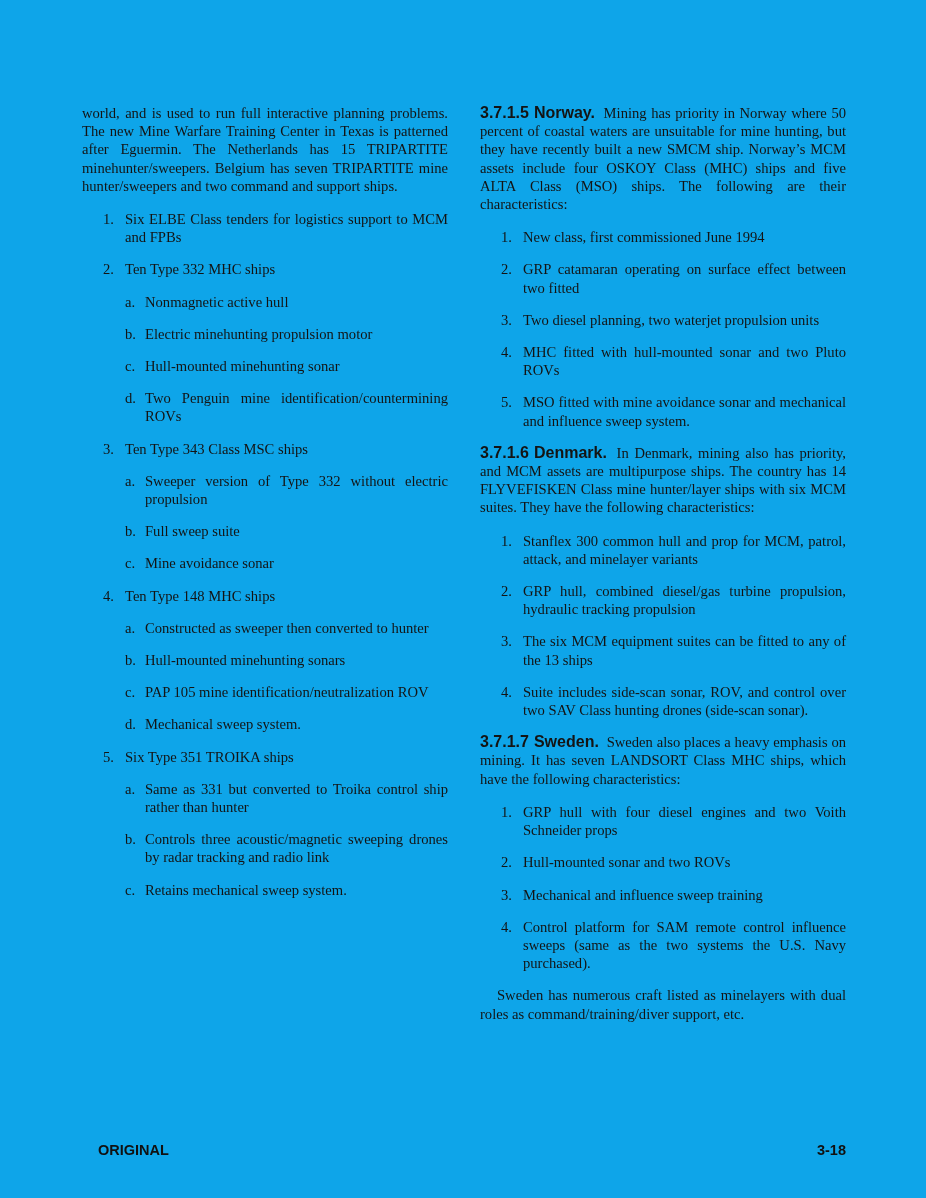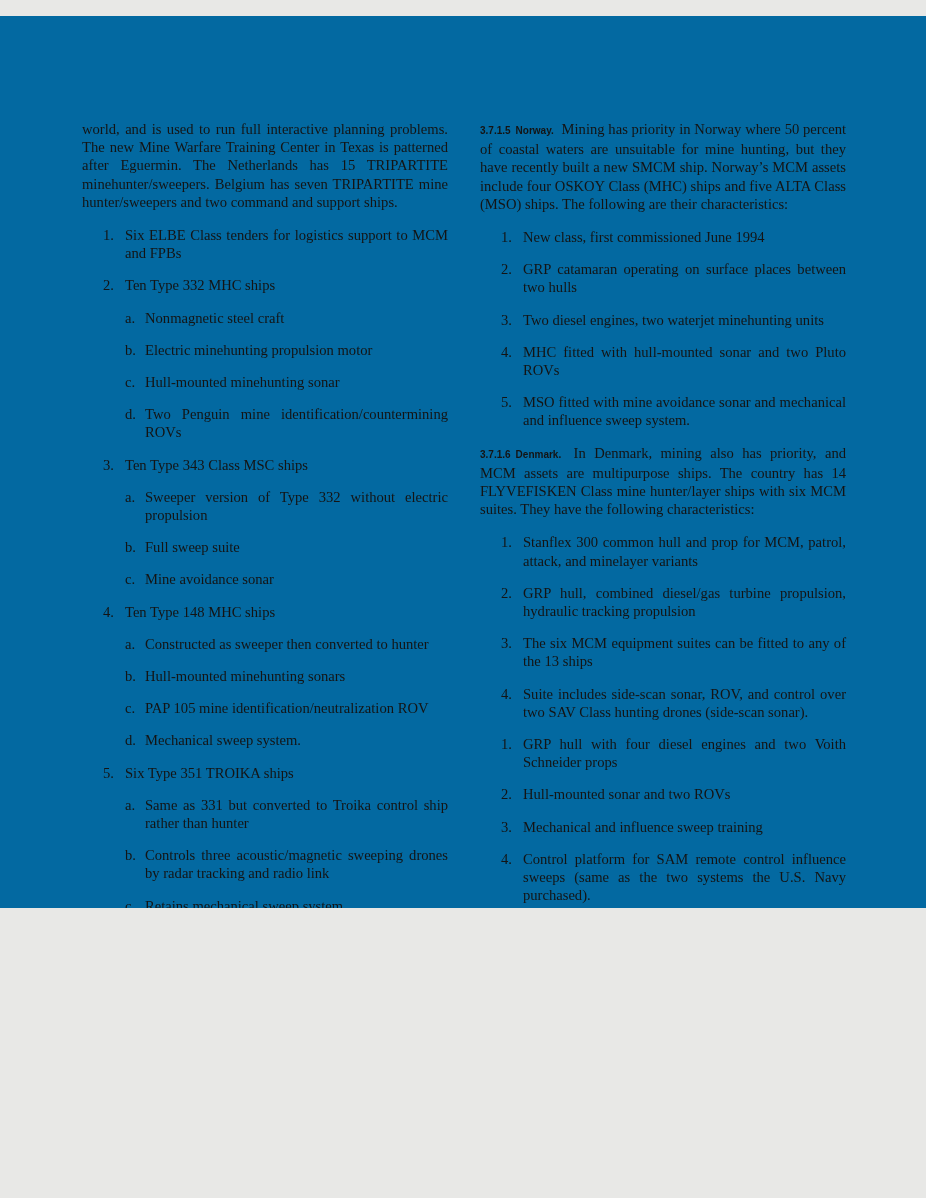--- a/index.html
+++ b/index.html
@@ -4,23 +4,23 @@
 <style>
   * { margin: 0; padding: 0; box-sizing: border-box; }
   html, body { background: #e8e8e6; }
   body {
     font-family: "Liberation Serif", serif;
     -webkit-font-smoothing: antialiased;
   }
   .page {
     position: relative;
     width: 926px;
-    height: 892px;
-    margin: 16px auto;
-    background: #0369a1;
+    height: 1198px;
+    margin: 0 auto;
+    background: #0ea5e9;
     overflow: hidden;
     color: #141414;
   }
   .content {
     position: absolute;
     top: 104px;
     left: 82px;
     width: 764px;
     display: flex;
     gap: 32px;
@@ -30,21 +30,21 @@
     font-size: 14.6px;
     line-height: 18.2px;
     text-align: justify;
     hyphens: auto;
   }
   .para { margin-bottom: 15px; }
   .section { margin-top: 6px; }
   .hnum, .hname {
     font-family: "Liberation Sans", sans-serif;
     font-weight: bold;
-    font-size: 10px;
+    font-size: 16px;
   }
   .hnum { margin-right: 5px; }
   .hname { margin-right: 4px; }
   .list { padding-left: 21px; }
   .list-item { display: flex; margin-bottom: 14px; }
   .li-label { flex: 0 0 22px; }
   .li-text { flex: 1; text-align: justify; hyphens: auto; }
   .sub-list { margin-left: 22px; }
   .sub-list .li-label { flex: 0 0 20px; }
   .closing { text-indent: 17px; margin-top: 3px; }
@@ -78,21 +78,21 @@
               <span class="li-label">1.</span>
               <span class="li-text">Six ELBE Class tenders for logistics support to MCM and FPBs</span>
             </div>
             <div class="list-item">
               <span class="li-label">2.</span>
               <span class="li-text">Ten Type 332 MHC ships</span>
             </div>
             <div class="sub-list">
               <div class="list-item">
                 <span class="li-label">a.</span>
-                <span class="li-text">Nonmagnetic steel craft</span>
+                <span class="li-text">Nonmagnetic active hull</span>
               </div>
               <div class="list-item">
                 <span class="li-label">b.</span>
                 <span class="li-text">Electric minehunting propulsion motor</span>
               </div>
               <div class="list-item">
                 <span class="li-label">c.</span>
                 <span class="li-text">Hull-mounted minehunting sonar</span>
               </div>
               <div class="list-item">
@@ -167,25 +167,25 @@
 
       <div class="section" style="margin-top:0">
         <p class="para"><span class="hnum">3.7.1.5</span><span class="hname">Norway.</span> <span class="lead">Mining has priority in Norway where 50 percent of coastal waters are unsuitable for mine hunting, but they have recently built a new SMCM ship. Norway’s MCM assets include four OSKOY Class (MHC) ships and five ALTA Class (MSO) ships. The following are their characteristics:</span></p>
         <div class="list">
             <div class="list-item">
               <span class="li-label">1.</span>
               <span class="li-text">New class, first commissioned June 1994</span>
             </div>
             <div class="list-item">
               <span class="li-label">2.</span>
-              <span class="li-text">GRP catamaran operating on surface places between two hulls</span>
-            </div>
-            <div class="list-item">
-              <span class="li-label">3.</span>
-              <span class="li-text">Two diesel engines, two waterjet minehunting units</span>
+              <span class="li-text">GRP catamaran operating on surface effect between two fitted</span>
+            </div>
+            <div class="list-item">
+              <span class="li-label">3.</span>
+              <span class="li-text">Two diesel planning, two waterjet propulsion units</span>
             </div>
             <div class="list-item">
               <span class="li-label">4.</span>
               <span class="li-text">MHC fitted with hull-mounted sonar and two Pluto ROVs</span>
             </div>
             <div class="list-item">
               <span class="li-label">5.</span>
               <span class="li-text">MSO fitted with mine avoidance sonar and mechanical and influence sweep system.</span>
             </div>
           </div>
@@ -207,40 +207,42 @@
               <span class="li-text">The six MCM equipment suites can be fitted to any of the 13 ships</span>
             </div>
             <div class="list-item">
               <span class="li-label">4.</span>
               <span class="li-text">Suite includes side-scan sonar, ROV, and control over two SAV Class hunting drones (side-scan sonar).</span>
             </div>
           </div>
       </div>
 
       <div class="section">
+        <p class="para"><span class="hnum">3.7.1.7</span><span class="hname">Sweden.</span> <span class="lead">Sweden also places a heavy emphasis on mining. It has seven LANDSORT Class MHC ships, which have the following characteristics:</span></p>
         <div class="list">
             <div class="list-item">
               <span class="li-label">1.</span>
               <span class="li-text">GRP hull with four diesel engines and two Voith Schneider props</span>
             </div>
             <div class="list-item">
               <span class="li-label">2.</span>
               <span class="li-text">Hull-mounted sonar and two ROVs</span>
             </div>
             <div class="list-item">
               <span class="li-label">3.</span>
               <span class="li-text">Mechanical and influence sweep training</span>
             </div>
             <div class="list-item">
               <span class="li-label">4.</span>
               <span class="li-text">Control platform for SAM remote control influence sweeps (same as the two systems the U.S. Navy purchased).</span>
             </div>
           </div>
       </div>
 
+      <p class="para closing">Sweden has numerous craft listed as minelayers with dual roles as command/training/diver support, etc.</p>
 
     </div>
 
   </div>
 
   <div class="footer">
     <span class="edition">ORIGINAL</span>
     <span class="page-num">3-18</span>
   </div>
 

